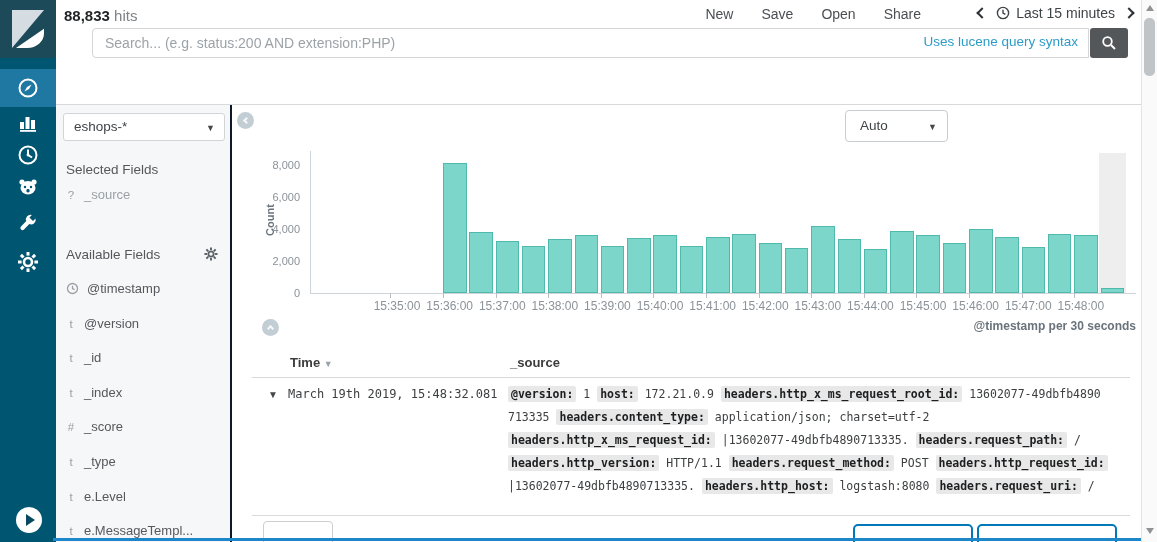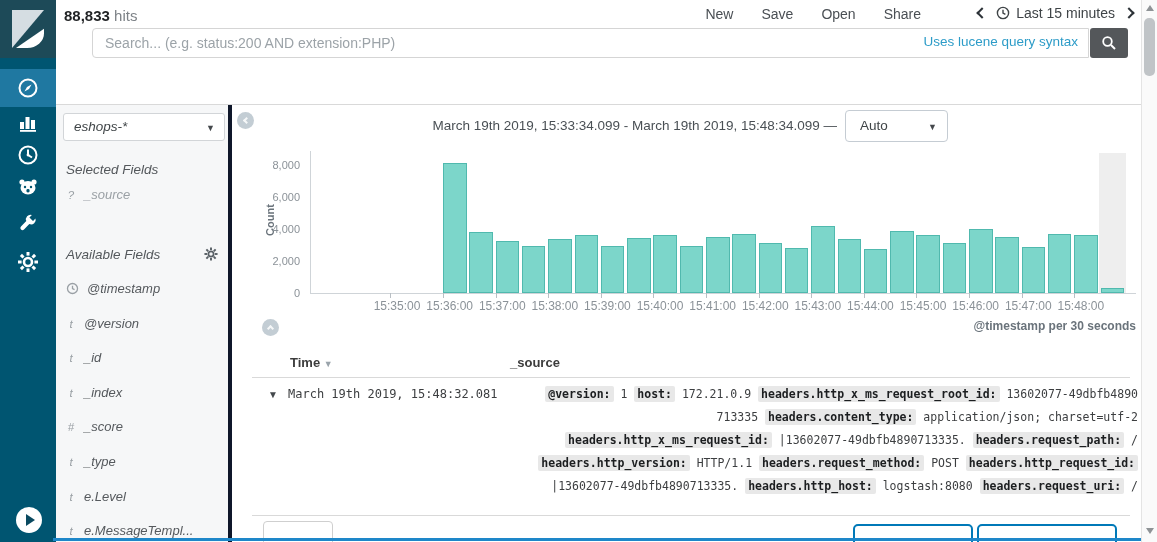--- a/index.html
+++ b/index.html
@@ -47,21 +47,21 @@
           border-radius:3px; display:flex; align-items:center; justify-content:center; cursor:pointer; }
 
   
   #filterbar { left:56px; top:60px; width:1085px; height:45px; background:#fff;
                border-bottom:1px solid #d9d9d9; }
   #add-filter { position:absolute; left:10px; top:14px; font-size:13.5px; color:#2684b0; cursor:pointer;margin-top:32px; }
   #add-filter .plus { font-weight:bold; font-size:15px; }
 
   
   #sidebar { left:56px; top:105px; width:176px; height:437px; background:#f6f7f8;
-             border-right:4px solid #0f172a;font-style:italic; }
+             border-right:2px solid #0f172a; }
   #index-dd { position:absolute; left:7px; top:8px; width:162px; height:28px; background:#fff;
              border:1px solid #d2d5d8; border-radius:3px; font-size:13.5px; color:#3f4447;
              line-height:26px; padding-left:10px; cursor:pointer; }
   #index-dd .caret { position:absolute; right:9px; top:0; color:#44484c; font-size:9px; }
   .side-title { position:absolute; left:10px; font-size:13.5px; color:#54585c; }
   .field-row { position:absolute; left:10px; display:flex; align-items:center; gap:8px;
                font-size:13px; color:#55595d; cursor:pointer; white-space:nowrap; }
   .field-row .ft { color:#9aa0a5; font-size:11.5px; width:10px; text-align:center; }
   .field-row.dim { color:#9aa0a5; }
   #fields-gear { position:absolute; left:148px; top:142px; cursor:pointer; }
@@ -98,21 +98,21 @@
            border-bottom:1px solid #d9d9d9; }
   #th-time { position:absolute; left:38px; top:2px; font-size:13px; font-weight:bold; color:#3c3c3c; cursor:pointer; }
   #th-time .sort { color:#9aa4ab; font-size:9px; }
   #th-source { position:absolute; left:258px; top:2px; font-size:13px; font-weight:bold; color:#3c3c3c; }
   #doc-row { position:absolute; left:0; top:276px; width:909px; }
   #row-caret { position:absolute; left:36px; top:8px; font-size:10px; color:#44484c; cursor:pointer; }
   #row-time { position:absolute; left:56px; top:6px; font-family:"DejaVu Sans Mono", monospace;
               font-size:12px; color:#3c3e40; }
   #row-source { position:absolute; left:276px; top:2px; width:630px;
               font-family:"DejaVu Sans Mono", monospace; font-size:11.5px; color:#3c3e40; }
-  .src-line { height:23px; line-height:23px; white-space:nowrap;text-align:right; }
+  .src-line { height:23px; line-height:23px; white-space:nowrap; }
   .badge { background:#e8e8e8; font-weight:bold; color:#1c1e20; padding:1px 3px; border-radius:2px; }
   #row-divider { position:absolute; left:20px; top:134px; width:878px; height:1px; background:#d9d9d9; }
 
   
   #tab-box { position:absolute; left:31px; top:416px; width:70px; height:30px; background:#fff;
              border:1px solid #cfcfcf; border-radius:4px; }
   .outline-btn { position:absolute; top:419px; height:26px; background:#fff;
              border:2px solid #0079b8; border-radius:5px; cursor:pointer; }
   #blue-line { left:53px; top:538px; width:1088px; height:3px; background:#1e87c9; z-index:9; }
 
@@ -294,21 +294,20 @@
       <div class="field-row" style="top: 418px;">
         <span class="ft">t</span>
         <span>e.MessageTempl...</span>
       </div>
     </div>
 
   <div id="main" class="abs">
     <div class="circle-btn" style="left:5px; top:7px;">
       <span class="c pt-left"></span>
     </div>
-    <div id="range-label">March 19th 2019, 15:33:34.099 - March 19th 2019, 15:48:34.099 —</div>
     <div id="interval-select">
       <span>Auto</span>
       <span class="caret" style="line-height:32px;">▼</span>
     </div>
 
     <div id="chart">
       <div id="band" style="left: 867px; top: 7px; width: 27px; height: 140px;"></div>
       <div id="yaxis-line"></div>
       <div id="xaxis-line"></div>
       <div id="count-label">Count</div>

